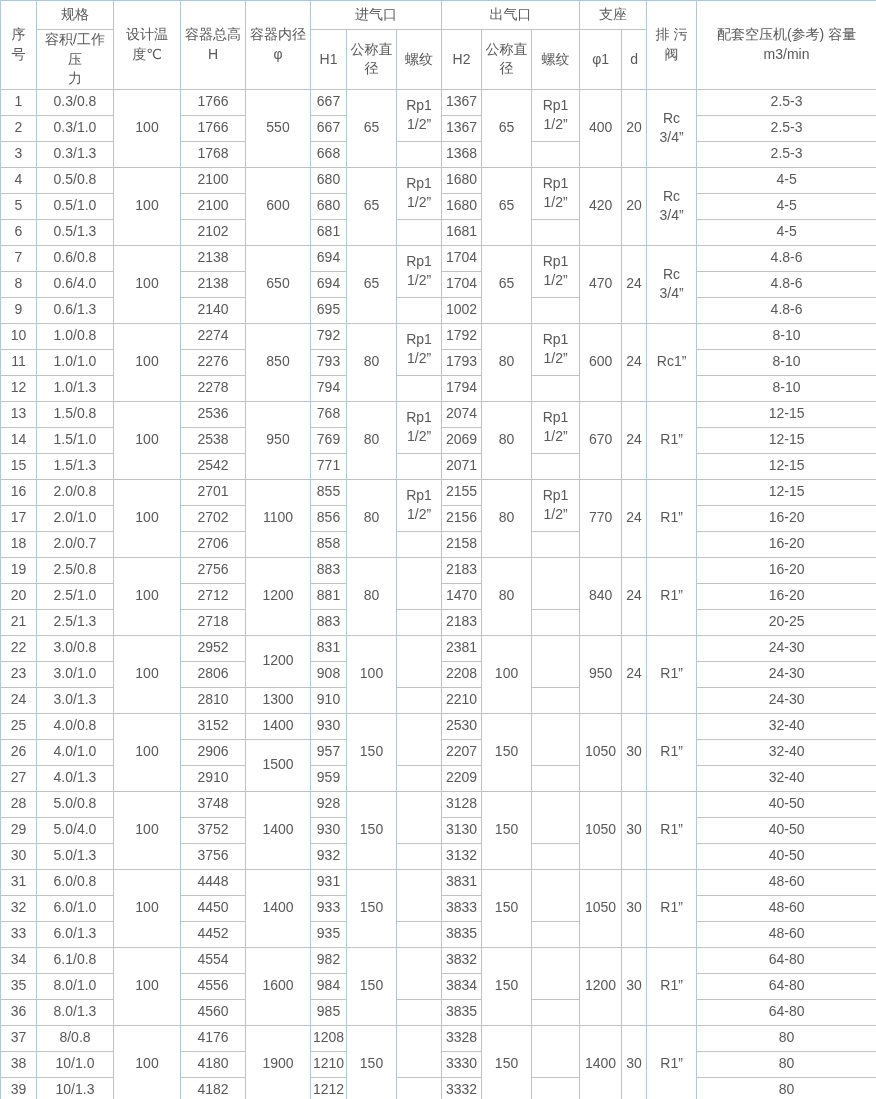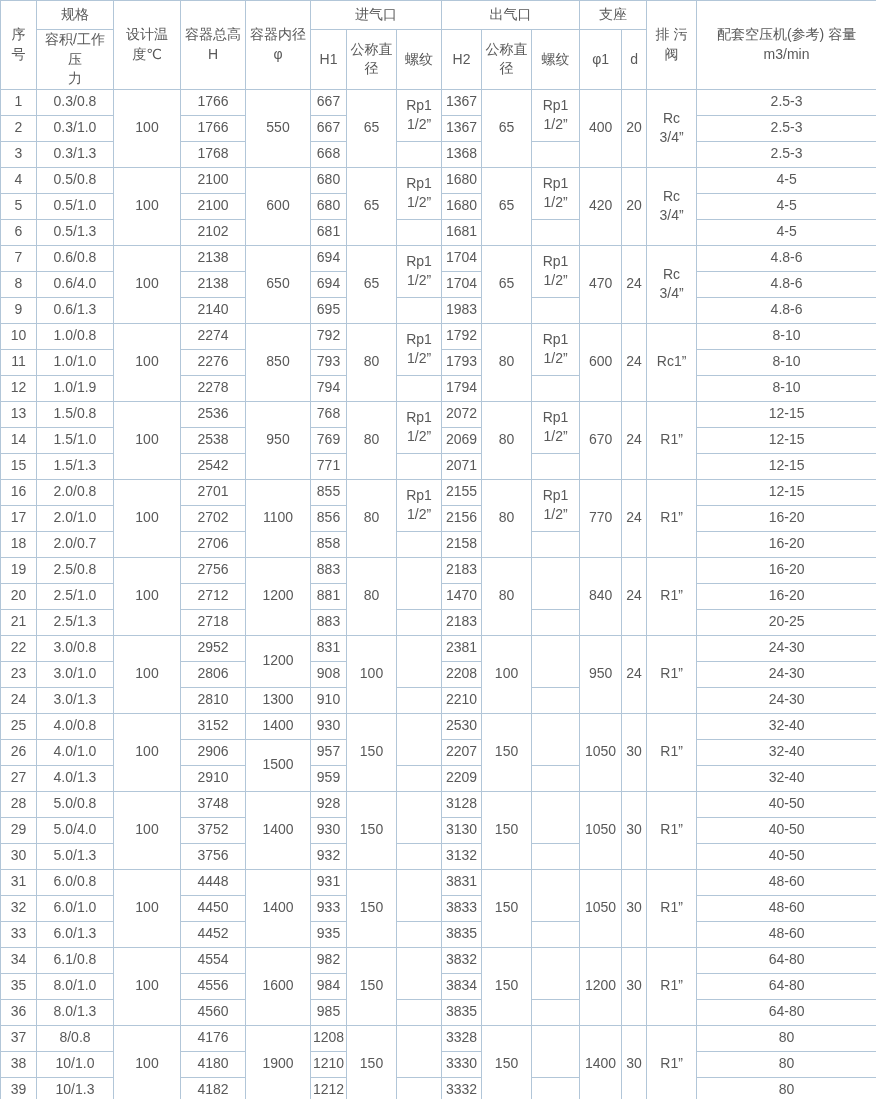--- a/index.html
+++ b/index.html
@@ -190,21 +190,21 @@
         <td>694</td>
         <td>1704</td>
         <td>4.8-6</td>
       </tr>
       <tr>
         <td>9</td>
         <td>0.6/1.3</td>
         <td>2140</td>
         <td>695</td>
         <td></td>
-        <td>1983</td>
+        <td>1002</td>
         <td></td>
         <td>4.8-6</td>
       </tr>
       <tr>
         <td>10</td>
         <td>1.0/0.8</td>
         <td rowspan="3">100</td>
         <td>2274</td>
         <td rowspan="3">850</td>
         <td>792</td>
@@ -223,39 +223,39 @@
       <tr>
         <td>11</td>
         <td>1.0/1.0</td>
         <td>2276</td>
         <td>793</td>
         <td>1793</td>
         <td>8-10</td>
       </tr>
       <tr>
         <td>12</td>
-        <td>1.0/1.9</td>
+        <td>1.0/1.3</td>
         <td>2278</td>
         <td>794</td>
         <td></td>
         <td>1794</td>
         <td></td>
         <td>8-10</td>
       </tr>
       <tr>
         <td>13</td>
         <td>1.5/0.8</td>
         <td rowspan="3">100</td>
         <td>2536</td>
         <td rowspan="3">950</td>
         <td>768</td>
         <td rowspan="3">80</td>
         <td rowspan="2">Rp1
 1/2”</td>
-        <td>2072</td>
+        <td>2074</td>
         <td rowspan="3">80</td>
         <td rowspan="2">Rp1
 1/2”</td>
         <td rowspan="3">670</td>
         <td rowspan="3">24</td>
         <td rowspan="3">R1”</td>
         <td>12-15</td>
       </tr>
       <tr>
         <td>14</td>

